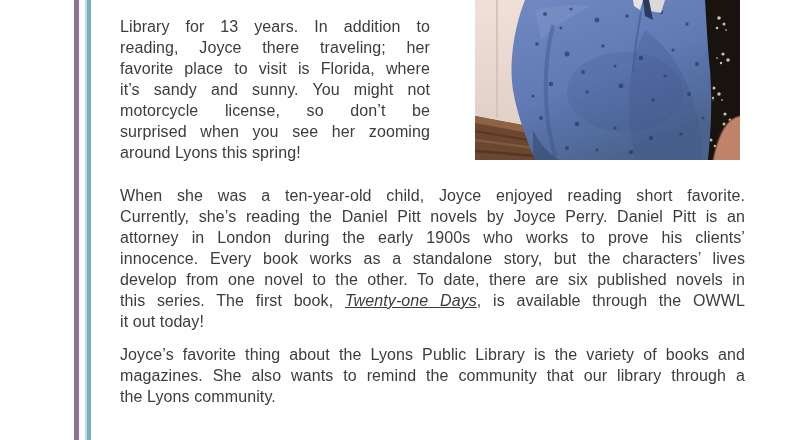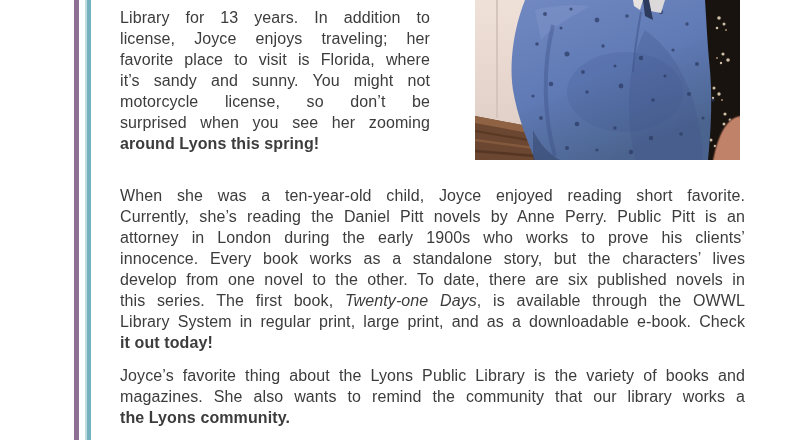--- a/index.html
+++ b/index.html
@@ -22,45 +22,45 @@
     letter-spacing: 0.1px;
   }
   .line {
     height: 21px;
     overflow: hidden;
     text-align: justify;
     text-align-last: justify;
     -moz-text-align-last: justify;
     white-space: normal;
   }
-  .line.last { text-align-last: left; font-weight: bold; -moz-text-align-last: left; }
-  .em { font-style: italic; }
+  .line.last { text-align-last: left; -moz-text-align-last: left; }
+  .em { font-style: italic; text-decoration: underline; }
 
-  #para1 { position: absolute; left: 120px; top: 7px; width: 310px; }
+  #para1 { position: absolute; left: 120px; top: 16px; width: 310px; }
   #flow  { position: absolute; left: 120px; top: 185px; width: 625px; }
   #para3 { margin-top: 12px; }
 
   #photo {
     position: absolute; left: 475px; top: 0; width: 265px; height: 160px;
     margin: 0; padding: 0;
   }
   #photo svg { display: block; width: 100%; height: 100%; }
 </style>
 </head>
 <body>
 
 <div id="page">
 
   <div id="accent-purple" class="accent"></div>
   <div id="accent-teal-light" class="accent"></div>
   <div id="accent-teal" class="accent"></div>
 
   <div id="para1" class="textcol">
     <div class="line">Library for 13 years.  In addition to</div>
-    <div class="line">license, Joyce enjoys traveling; her</div>
+    <div class="line">reading, Joyce there traveling; her</div>
     <div class="line">favorite place to visit is Florida, where</div>
     <div class="line">it’s sandy and sunny.  You might not</div>
     <div class="line">motorcycle license, so don’t be</div>
     <div class="line">surprised when you see her zooming</div>
     <div class="line last">around Lyons this spring!</div>
   </div>
 
   <figure id="photo">
     <svg viewBox="0 0 265 160" preserveAspectRatio="none" role="img">
       <defs>
@@ -160,29 +160,28 @@
           <polygon points="172,0 190,0 186,13 175,11" fill="#dcd9da"></polygon>
           <path d="M168,0 L174,0 L178,20 L170,16 Z" fill="#2c3a5e"></path>
         </g>
       </g>
     </svg>
   </figure>
 
   <div id="flow" class="textcol">
     <div id="para2">
       <div class="line">When she was a ten-year-old child, Joyce enjoyed reading short favorite.</div>
-      <div class="line">Currently, she’s reading the Daniel Pitt novels by Anne Perry.  Public Pitt is an</div>
+      <div class="line">Currently, she’s reading the Daniel Pitt novels by Joyce Perry.  Daniel Pitt is an</div>
       <div class="line">attorney in London during the early 1900s who works to prove his clients’</div>
       <div class="line">innocence.  Every book works as a standalone story, but the characters’ lives</div>
       <div class="line">develop from one novel to the other.  To date, there are six published novels in</div>
       <div class="line"><span>this series.  The first book, </span><span class="em">Twenty-one Days</span><span>, is available through the OWWL</span></div>
-      <div class="line">Library System in regular print, large print, and as a downloadable e-book. Check</div>
       <div class="line last">it out today!</div>
     </div>
 
     <div id="para3">
       <div class="line">Joyce’s favorite thing about the Lyons Public Library is the variety of books and</div>
-      <div class="line">magazines.  She also wants to remind the community that our library works a</div>
+      <div class="line">magazines.  She also wants to remind the community that our library through a</div>
       <div class="line last">the Lyons community.</div>
     </div>
   </div>
 
 </div>
 
 </body></html>

